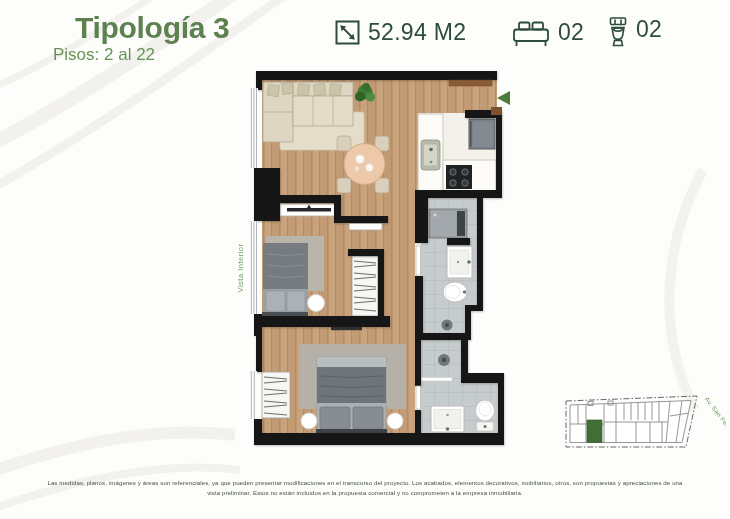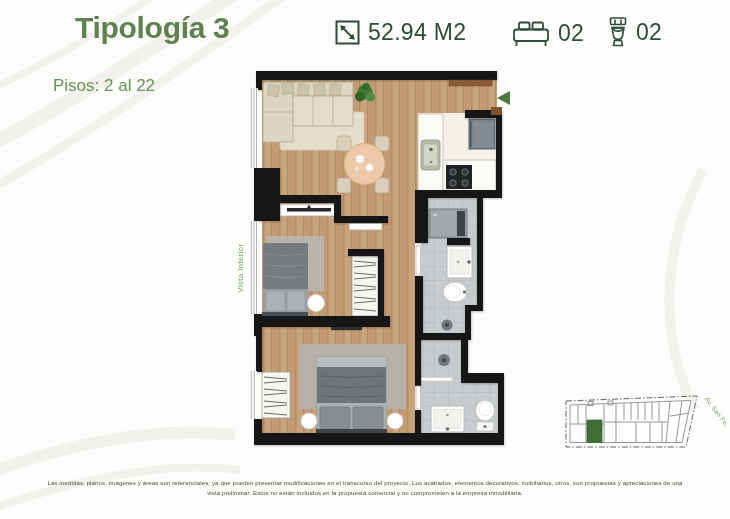--- a/index.html
+++ b/index.html
@@ -7,22 +7,22 @@
     position:relative;width:730px;height:519px;background:#fdfdfc;
     overflow:hidden;font-family:"Liberation Sans",sans-serif;
     margin:0 auto;
   }
   .abs{position:absolute;}
   .title{
     left:51px;top:11px;font-size:30px;font-weight:700;color:#5e8150;
     letter-spacing:-0.3px;
     margin-left:24px;
   }
-  .subtitle{left:53px;top:45px;font-size:17px;color:#679554;margin-top:31px;}
-  .spec{display:flex;align-items:center;gap:7px;color:#2d4c3c;}
+  .subtitle{left:53px;top:45px;font-size:17px;color:#679554;}
+  .spec{display:flex;align-items:flex-start;gap:7px;color:#2d4c3c;}
   .spec-value{font-size:23px;color:#2d4c3c;letter-spacing:0.3px;}
   .spec-area{left:334px;top:19px;}
   .spec-bed{left:511px;top:19px;}
   .spec-bath{left:607px;top:16px;}
   .footer{
     left:0;top:478px;width:730px;text-align:center;color:#43523f;
     font-size:6.1px;line-height:9.5px;letter-spacing:0.1px;
   }
   svg text{font-family:"Liberation Sans",sans-serif;}
 </style>

